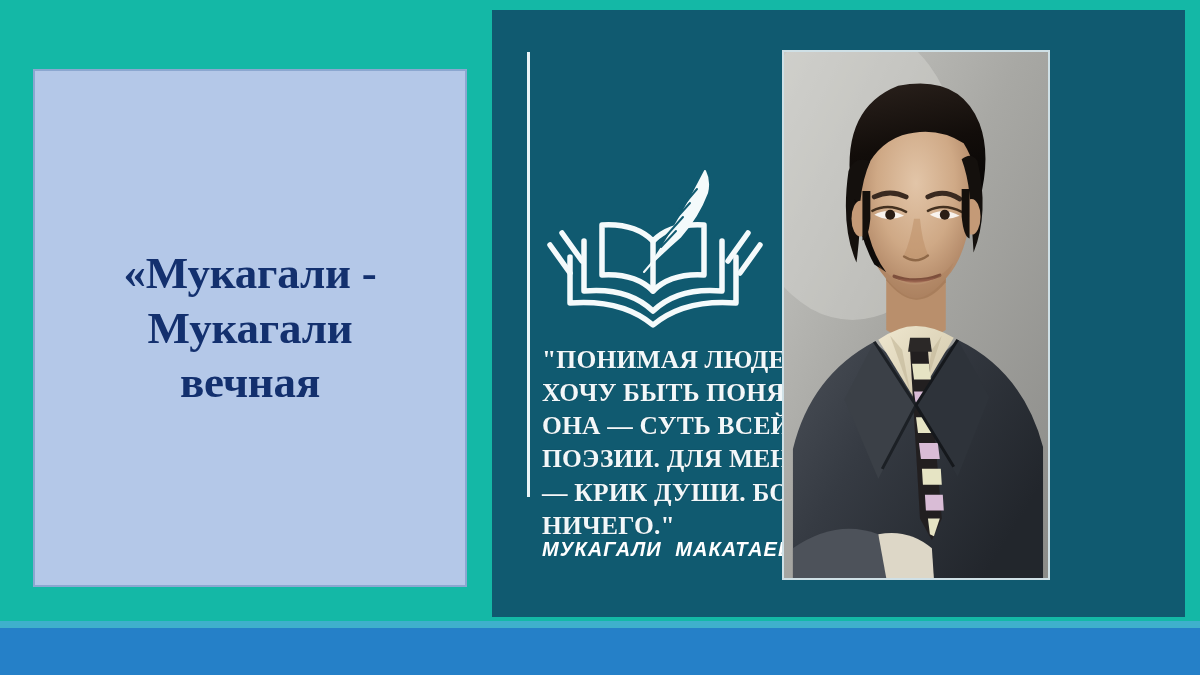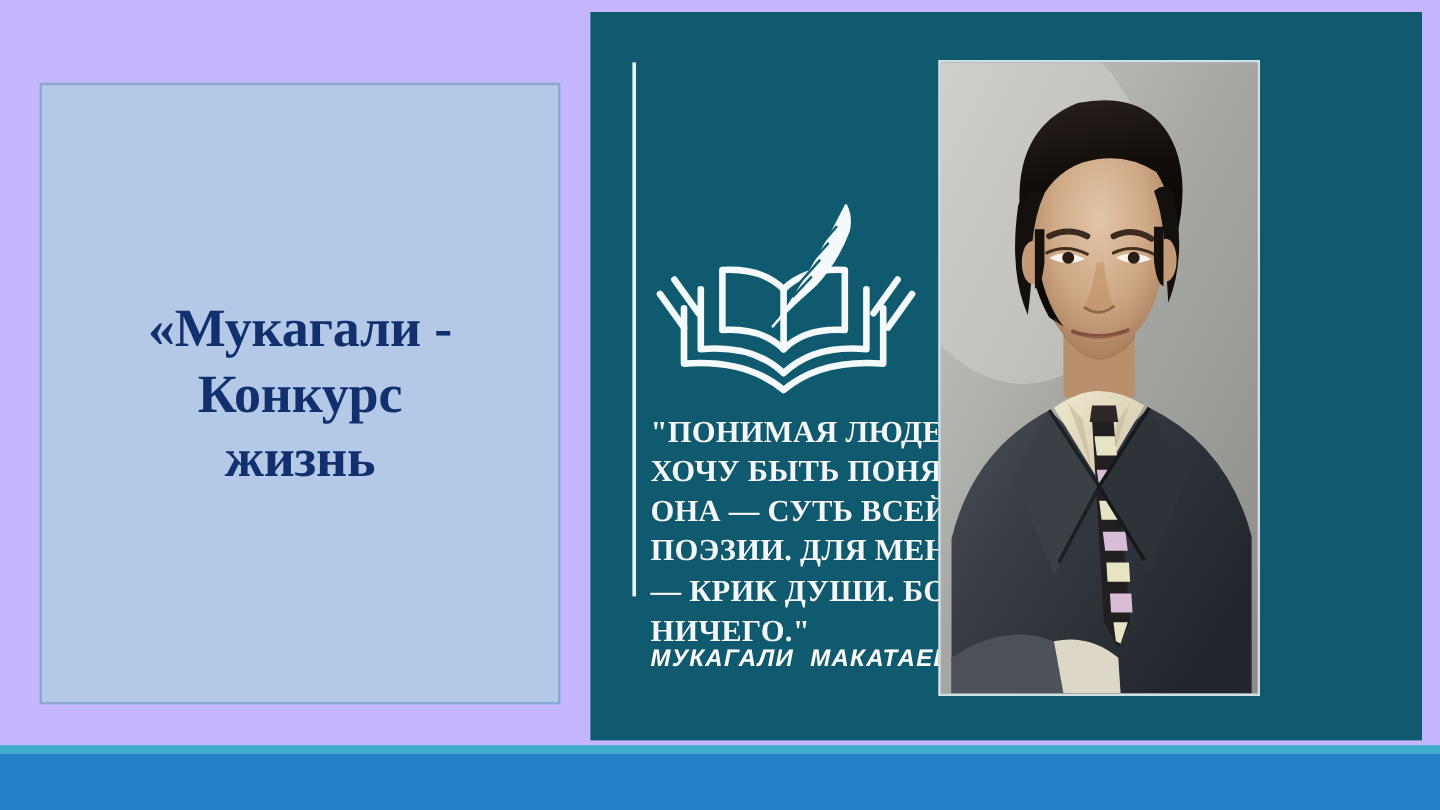--- a/index.html
+++ b/index.html
@@ -4,21 +4,21 @@
 <style>
   html, body {
     margin: 0;
     padding: 0;
     background: #ffffff;
   }
   #slide {
     position: relative;
     width: 1200px;
     height: 675px;
-    background: #c4b5fd;
+    background: #14b8a6;
     overflow: hidden;
     font-family: "Liberation Serif", serif;
   }
 
   
   .title-card {
     position: absolute;
     left: 33px;
     top: 69px;
     width: 434px;
@@ -133,22 +133,22 @@
   }
 </style>
 </head>
 <body>
 
 <div id="slide">
 
   <div class="title-card">
     <div class="title-lines">
       <span class="ln">«Мукагали -</span>
-      <span class="ln">Конкурс</span>
-      <span class="ln">жизнь</span>
+      <span class="ln">Мукагали</span>
+      <span class="ln">вечная</span>
     </div>
   </div>
 
   <div class="teal-panel">
 
     <div class="accent-rule"></div>
 
     <div class="logo">
       <svg viewBox="0 0 230 170" xmlns="http://www.w3.org/2000/svg">
         <g fill="none" stroke="#f4fafb" stroke-width="5.5" stroke-linecap="round" stroke-linejoin="round">

